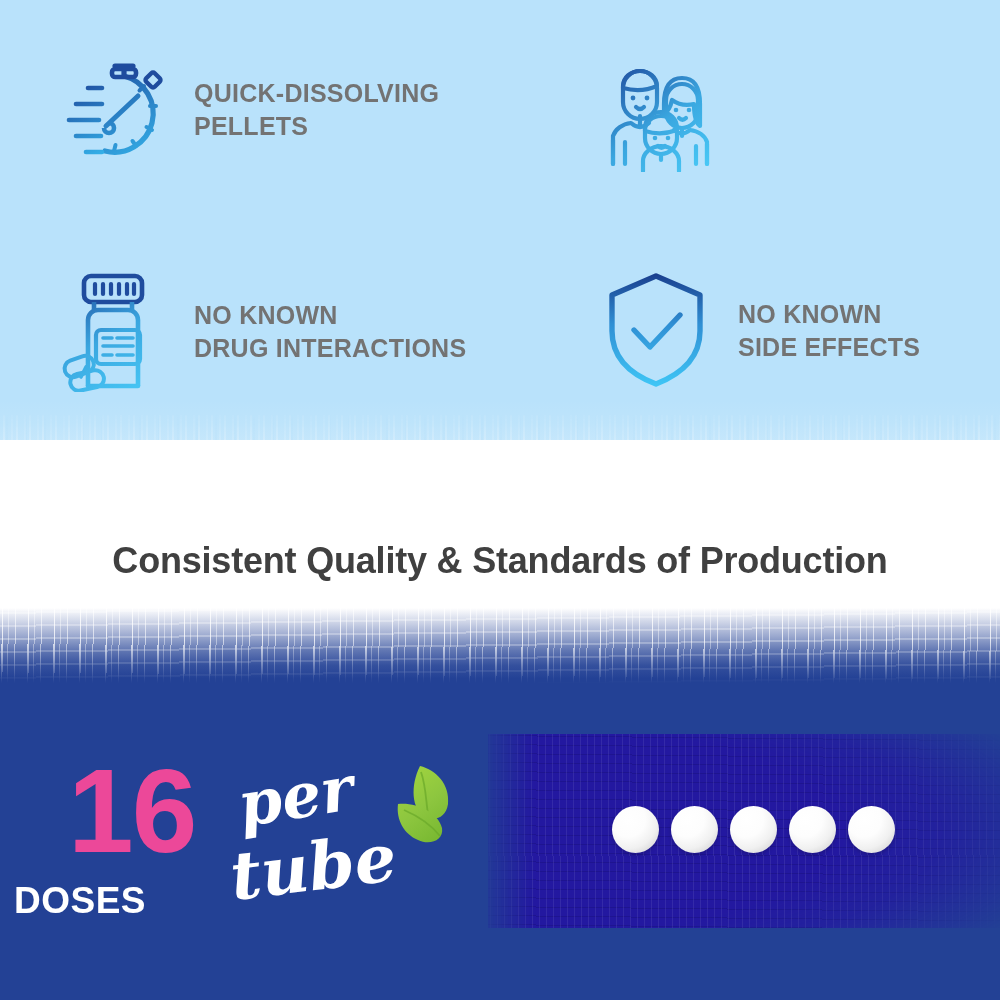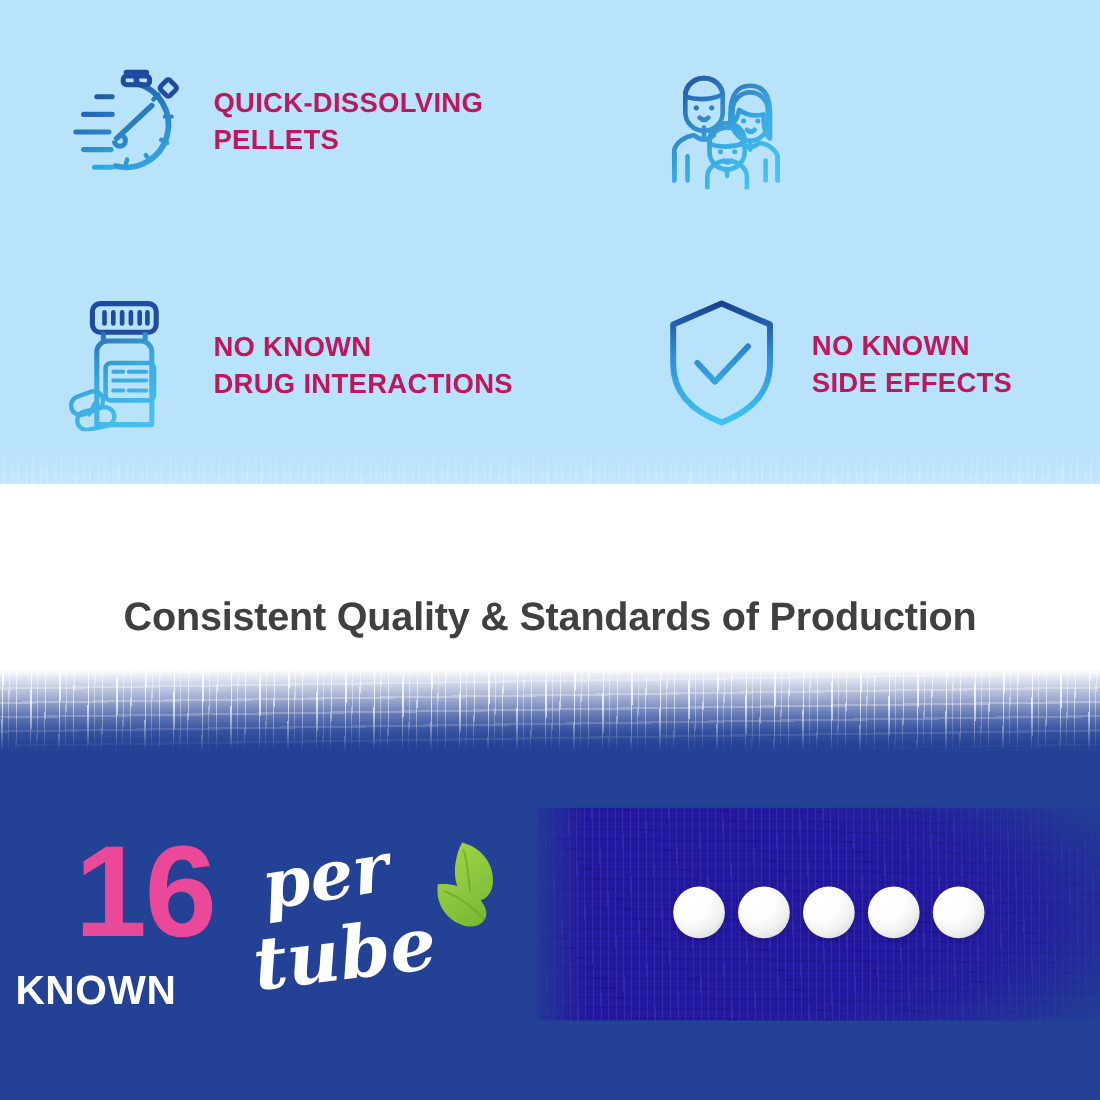--- a/index.html
+++ b/index.html
@@ -39,21 +39,21 @@
 
   
   .features{position:absolute;left:0;top:0;width:1000px;height:420px;}
   .feature{position:absolute;display:flex;align-items:center;}
   .f1{left:60px;top:52px;}
   .f2{left:600px;top:52px;}
   .f3{left:58px;top:268px;}
   .f4{left:600px;top:268px;}
   .feature .ficon{flex:0 0 auto;display:block;}
   .feature .flabel{
-    color:#be185d;font-weight:bold;letter-spacing:.01em;
+    color:#737373;font-weight:bold;letter-spacing:.01em;
     font-size:25px;line-height:1.32;white-space:pre-line;
   }
   .f1 .flabel{margin-left:22px;}
   .f2 .flabel{margin-left:26px;}
   .f3 .flabel{margin-left:24px;}
   .f4 .flabel{margin-left:26px;}
 
   
   .mid-band{position:absolute;left:0;top:440px;width:1000px;height:250px;background:#ffffff;}
   .headline{
@@ -355,15 +355,15 @@
             </linearGradient>
           </defs>
           <path d="M44 2 C60 6 74 20 72 40 C70 54 58 58 48 52 C36 45 34 22 44 2 Z" fill="url(#gLeaf)"></path>
           <path d="M45 8 C50 22 50 38 52 50" stroke="#6aa829" stroke-width="1.8" fill="none" opacity=".7"></path>
           <path d="M22 40 C40 38 62 48 66 64 C68 76 54 82 42 76 C28 70 20 56 22 40 Z" fill="url(#gLeaf)"></path>
           <path d="M28 46 C42 52 56 62 64 72" stroke="#6aa829" stroke-width="1.8" fill="none" opacity=".7"></path>
         </svg>
       </span>
     </div>
   </div>
-  <span class="doses-word">KNOWN</span>
+  <span class="doses-word">DOSES</span>
 
 </div>
 
 </body></html>

